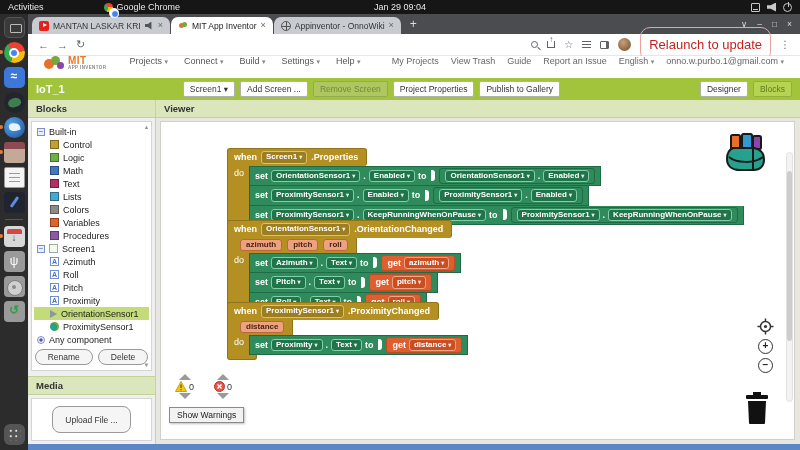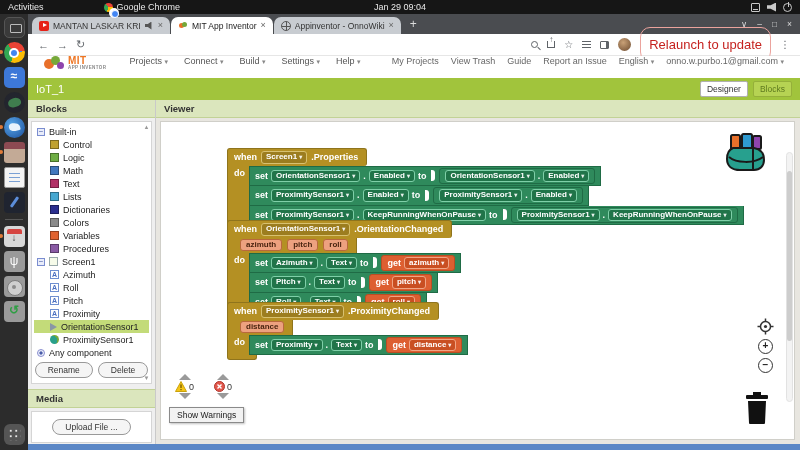--- a/index.html
+++ b/index.html
@@ -97,21 +97,21 @@
   .logo-mark .c2{left:7px;top:0;width:9px;height:9px;background:#76a83a}
   .logo-mark .c3{left:13px;top:6px;width:7px;height:7px;background:#8e44ad}
   .logo-text{line-height:1}
   .logo-text .mit{color:#ee7624;font-weight:bold;font-size:10px;letter-spacing:.5px}
   .logo-text .sub{color:#888;font-size:4.5px;font-weight:bold;letter-spacing:.4px}
   .menu{white-space:nowrap}
   .hdr-links{margin-left:auto;display:flex;gap:12px;color:#666;white-space:nowrap}
   .caret{font-size:7px;color:#888}
   
   .projectbar{height:22px;background:#a1c43c;display:flex;align-items:center;padding:0 8px;gap:5px;flex:0 0 auto}
-  .pname{color:#fff;font-weight:normal;font-size:11px;margin-right:113px}
+  .pname{color:#fff;font-weight:bold;font-size:11px;margin-right:113px}
   .gbtn{background:#fff;border:1px solid #b0b0b0;border-radius:2px;font-size:8.5px;padding:2px 6px;color:#333;white-space:nowrap}
   .gbtn.disabled{background:#aec760;color:#74883b;border-color:#93ad49}
   .gbtn.active-view{background:#b6d353;color:#5f7a1f;border-color:#95b03a}
   .viewgroup{margin-left:auto;display:flex;gap:5px}
   
   .workspace{flex:1;display:flex;min-height:0;background:#e8e6e0}
   .palette{width:128px;flex:0 0 auto;background:#efefef;border-right:1px solid #c9c9c9;display:flex;flex-direction:column;overflow:hidden}
   .phead{background:#dbe6bd;border-bottom:1px solid #c2d296;font-weight:bold;font-size:9.5px;color:#333;padding:3px 8px;flex:0 0 auto}
   .tree{background:#fff;border:1px solid #d5d5d5;margin:3px;padding:3px 2px;font-size:9px;color:#222;position:relative}
   .trow{display:flex;align-items:center;gap:4px;height:13px;padding-left:16px}
@@ -134,21 +134,21 @@
   .vbody{flex:1;padding:3px 5px 4px 4px;min-height:0}
   .canvas{position:relative;width:100%;height:100%;background:#fff;border:1px solid #d0cfc9;overflow:hidden}
   .vscroll{position:absolute;right:1px;top:30px;width:7px;height:250px;background:#f3f3f3;border:1px solid #e2e2e2;border-radius:4px}
   .vthumb{position:absolute;left:0;right:0;top:18px;height:170px;background:#cdcdcd;border-radius:4px}
   
   .stack{position:absolute;font-size:9px;font-weight:bold;color:#fff}
   .ev-row{display:inline-flex;align-items:center;gap:4px;background:#b49023;border:1px solid #8f741c;border-bottom:none;border-radius:3px 3px 3px 0;padding:2px 8px 2px 6px;position:relative;z-index:2}
   .param-row{display:flex;align-items:center;gap:5px;background:#b49023;border-left:1px solid #8f741c;border-right:1px solid #8f741c;padding:1px 8px 2px 12px;width:fit-content}
   .pill{background:#eda17f;border:1px solid #b8683c;border-radius:3px;color:#4a2410;padding:0 5px;font-size:8px;line-height:10px}
   .body{display:flex;align-items:stretch}
-  .do-gut{background:#b49023;border-left:1px solid #8f741c;width:22px;padding:2px 0 0 6px;font-weight:bold}
+  .do-gut{background:#b49023;border-left:1px solid #8f741c;width:22px;padding:2px 0 0 6px;font-weight:normal}
   .rows{display:flex;flex-direction:column;align-items:flex-start}
   .srow{display:inline-flex;align-items:center;gap:3px;background:#2f8a5c;border:1px solid #1f6b45;padding:1px 5px 1px 5px;white-space:nowrap}
   .srow + .srow{margin-top:0px;border-top:none}
   .chip{border-radius:3px;padding:0 4px;font-size:8px;line-height:10.5px;white-space:nowrap;display:inline-flex;align-items:center;gap:2px}
   .chip .arr{font-size:6px;opacity:.9}
   .chip-gold{background:#9c7d1f;border:1px solid #d8c170;color:#fff}
   .chip-green{background:#207449;border:1px solid #7fcfa8;color:#fff}
   .chip-orange{background:#c94f22;border:1px solid #f0a585;color:#fff}
   .dot{opacity:.95}
   .socket{width:4px;height:11px;background:#fff;border-radius:0 3px 3px 0;margin:0 1px 0 2px}
@@ -308,20 +308,27 @@
             <span class="menu" data-name="header-link-view-trash">View Trash</span>
             <span class="menu" data-name="header-link-guide">Guide</span>
             <span class="menu" data-name="header-link-report-an-issue">Report an Issue</span>
             <span class="menu" data-name="header-link-english">English <span class="caret" data-name="chevron-down-icon">▾</span></span>
             <span class="menu" data-name="header-link-onno-w-purbo-1-gmail-com">onno.w.purbo.1@gmail.com <span class="caret" data-name="chevron-down-icon">▾</span></span>
           </span>
       </div>
 
       <div class="projectbar" data-name="project-toolbar">
         <span class="pname" data-name="project-name">IoT_1</span>
+        <span id="pbbtns" style="display:flex;gap:5px">
+            <button class="gbtn" data-name="screen1-button">Screen1 ▾</button>
+            <button class="gbtn" data-name="add-screen--button">Add Screen ...</button>
+            <button class="gbtn disabled" data-name="remove-screen-button">Remove Screen</button>
+            <button class="gbtn" data-name="project-properties-button">Project Properties</button>
+            <button class="gbtn" data-name="publish-to-gallery-button">Publish to Gallery</button>
+          </span>
         <span class="viewgroup" id="viewbtns">
             <button class="gbtn" data-name="designer-view-button">Designer</button>
             <button class="gbtn active-view" data-name="blocks-view-button">Blocks</button>
           </span>
       </div>
 
       <div class="workspace" data-name="workspace">
 
         <div class="palette" data-name="blocks-palette">
           <div class="phead" data-name="palette-title">Blocks</div>
@@ -342,24 +349,20 @@
                 <span class="csq" data-name="block-category-color" style="background: rgb(65, 120, 190);"></span>
                 <span data-name="category-label">Math</span>
               </div>
               <div class="trow" data-name="sidebar-item-text">
                 <span class="csq" data-name="block-category-color" style="background: rgb(178, 48, 102);"></span>
                 <span data-name="category-label">Text</span>
               </div>
               <div class="trow" data-name="sidebar-item-lists">
                 <span class="csq" data-name="block-category-color" style="background: rgb(71, 168, 209);"></span>
                 <span data-name="category-label">Lists</span>
-              </div>
-              <div class="trow" data-name="sidebar-item-dictionaries">
-                <span class="csq" data-name="block-category-color" style="background: rgb(43, 46, 143);"></span>
-                <span data-name="category-label">Dictionaries</span>
               </div>
               <div class="trow" data-name="sidebar-item-colors">
                 <span class="csq" data-name="block-category-color" style="background: rgb(138, 138, 138);"></span>
                 <span data-name="category-label">Colors</span>
               </div>
               <div class="trow" data-name="sidebar-item-variables">
                 <span class="csq" data-name="block-category-color" style="background: rgb(224, 98, 47);"></span>
                 <span data-name="category-label">Variables</span>
               </div>
               <div class="trow" data-name="sidebar-item-procedures">

